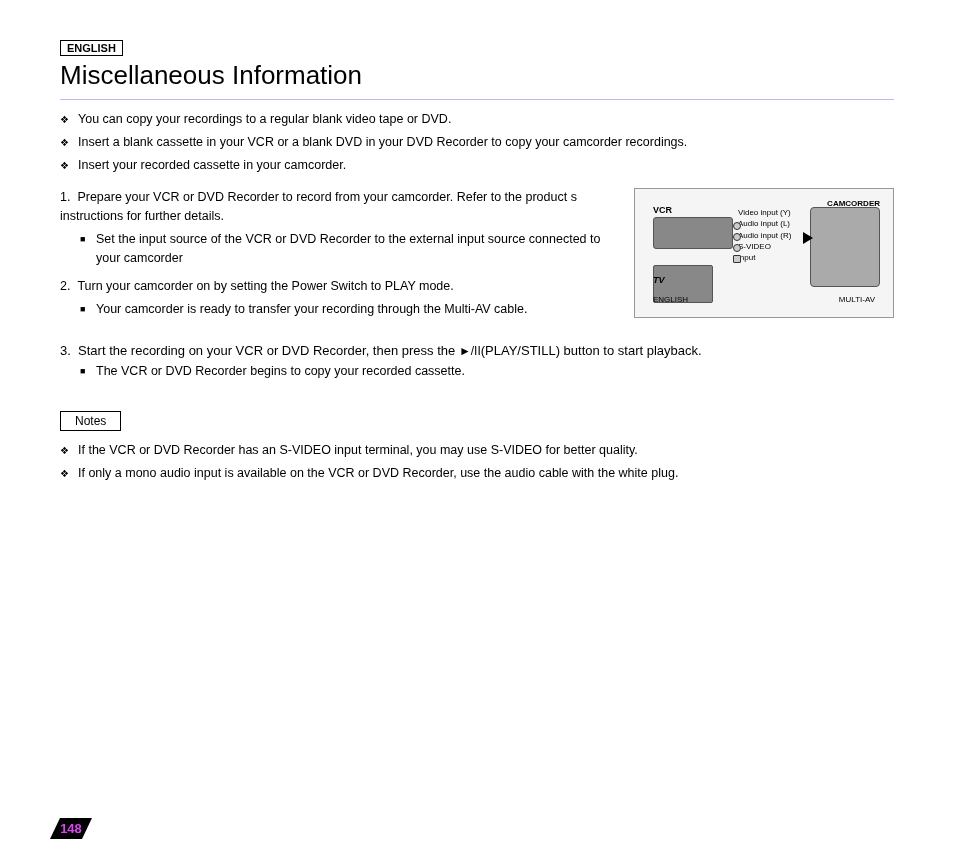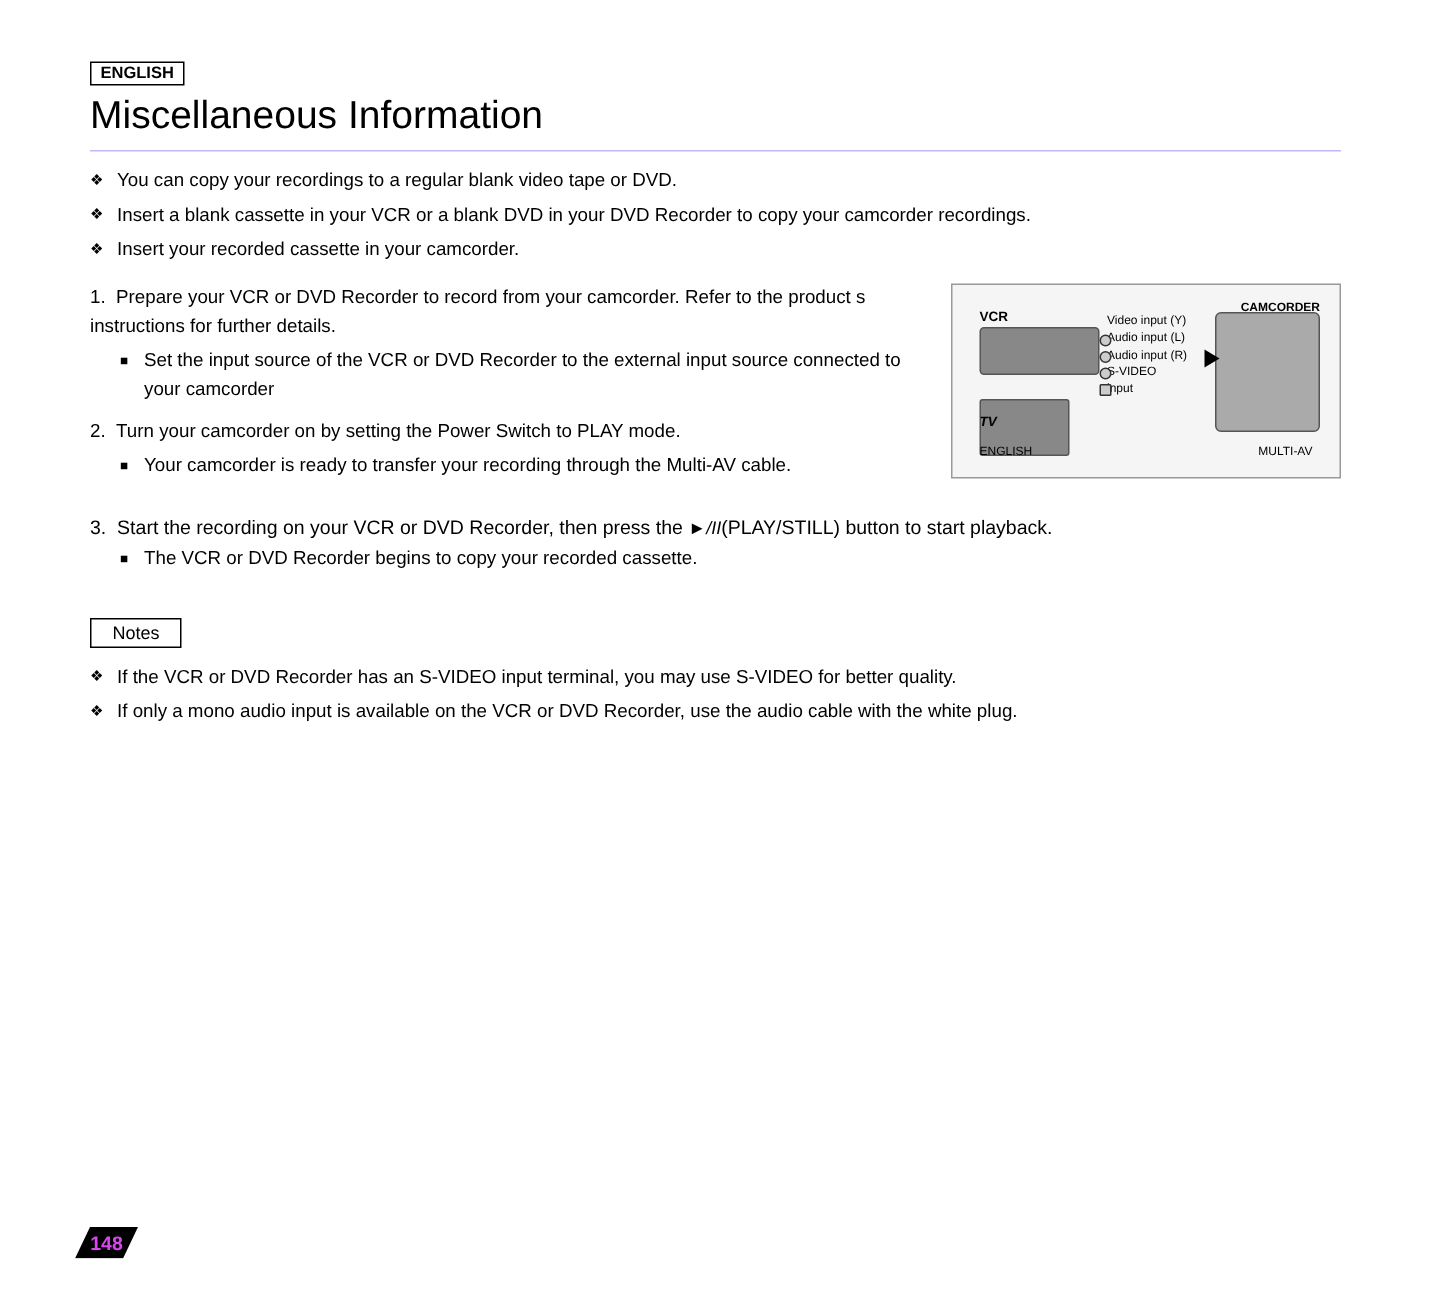--- a/index.html
+++ b/index.html
@@ -247,21 +247,20 @@
       color: #d946ef;
       font-weight: bold;
       font-size: 13px;
       padding: 3px 8px;
       clip-path: polygon(10px 0%, 100% 0%, calc(100% - 10px) 100%, 0% 100%);
       min-width: 42px;
       text-align: center;
     }
     .play-still-icon {
       font-size: 12px;
-      font-style: italic;
     }
   </style>
 </head>
 <body>
 
 <div class="page">
 
   
   <div>
     <span class="english-badge">ENGLISH</span>

